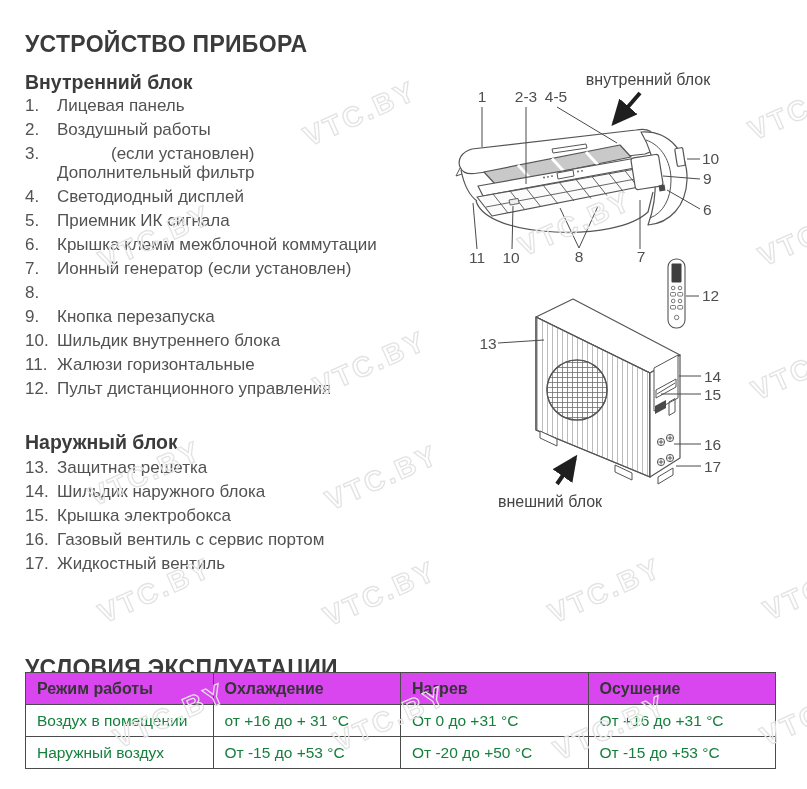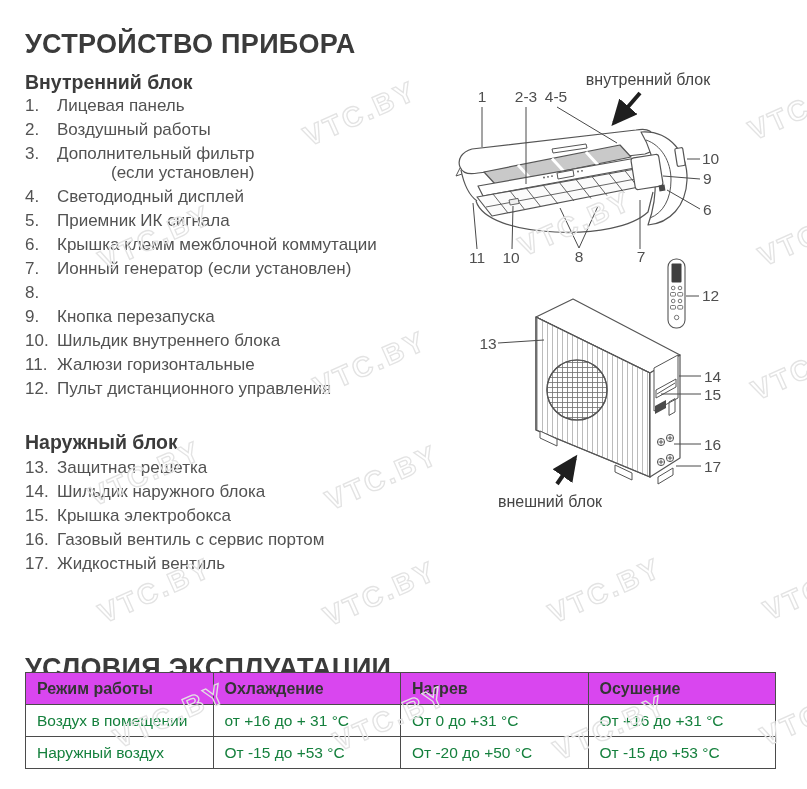--- a/index.html
+++ b/index.html
@@ -4,21 +4,21 @@
 <style>
   html,body{margin:0;padding:0;background:#fff;}
   .page{position:relative;width:807px;height:789px;background:#ffffff;overflow:hidden;
         font-family:"Liberation Sans",sans-serif;color:#4f4f4f;}
   
   .wm{position:absolute;font-size:28px;font-weight:700;letter-spacing:3px;
       color:transparent;-webkit-text-stroke:1.3px #e3e3e3;
       transform:rotate(-24deg);white-space:nowrap;pointer-events:none;z-index:5;}
   
   .left-col{position:absolute;left:25px;top:28px;width:425px;z-index:2;}
-  h1.title{margin:0;font-size:27px;line-height:32px;font-weight:800;color:#3b3b3b;letter-spacing:.3px;}
+  h1.title{margin:0;font-size:23px;line-height:32px;font-weight:800;color:#3b3b3b;letter-spacing:.3px;}
   h2.subhead{margin:10px 0 0 0;font-size:19.5px;line-height:24px;font-weight:700;color:#3b3b3b;}
   h2.subhead.outdoor{margin-top:32px;}
   .num-list{margin-top:2px;}
   .num-list.second{margin-top:4px;}
   .li{display:flex;margin-bottom:5px;font-size:17px;line-height:19px;color:#525252;}
   .li .num{flex:0 0 32px;}
   .li .txt span{display:block;text-align:right;}
   
   .title2{position:absolute;left:25px;top:652px;margin:0;z-index:2;}
   
@@ -72,22 +72,22 @@
         <div class="li">
           <span class="num">2.</span>
           <span class="txt">
             <span>Воздушный работы</span>
           </span>
         </div>
 
         <div class="li">
           <span class="num">3.</span>
           <span class="txt">
+            <span>(если установлен)</span>
             <span>Дополнительный фильтр</span>
-            <span>(если установлен)</span>
           </span>
         </div>
 
         <div class="li">
           <span class="num">4.</span>
           <span class="txt">
             <span>Светодиодный дисплей</span>
           </span>
         </div>
 

